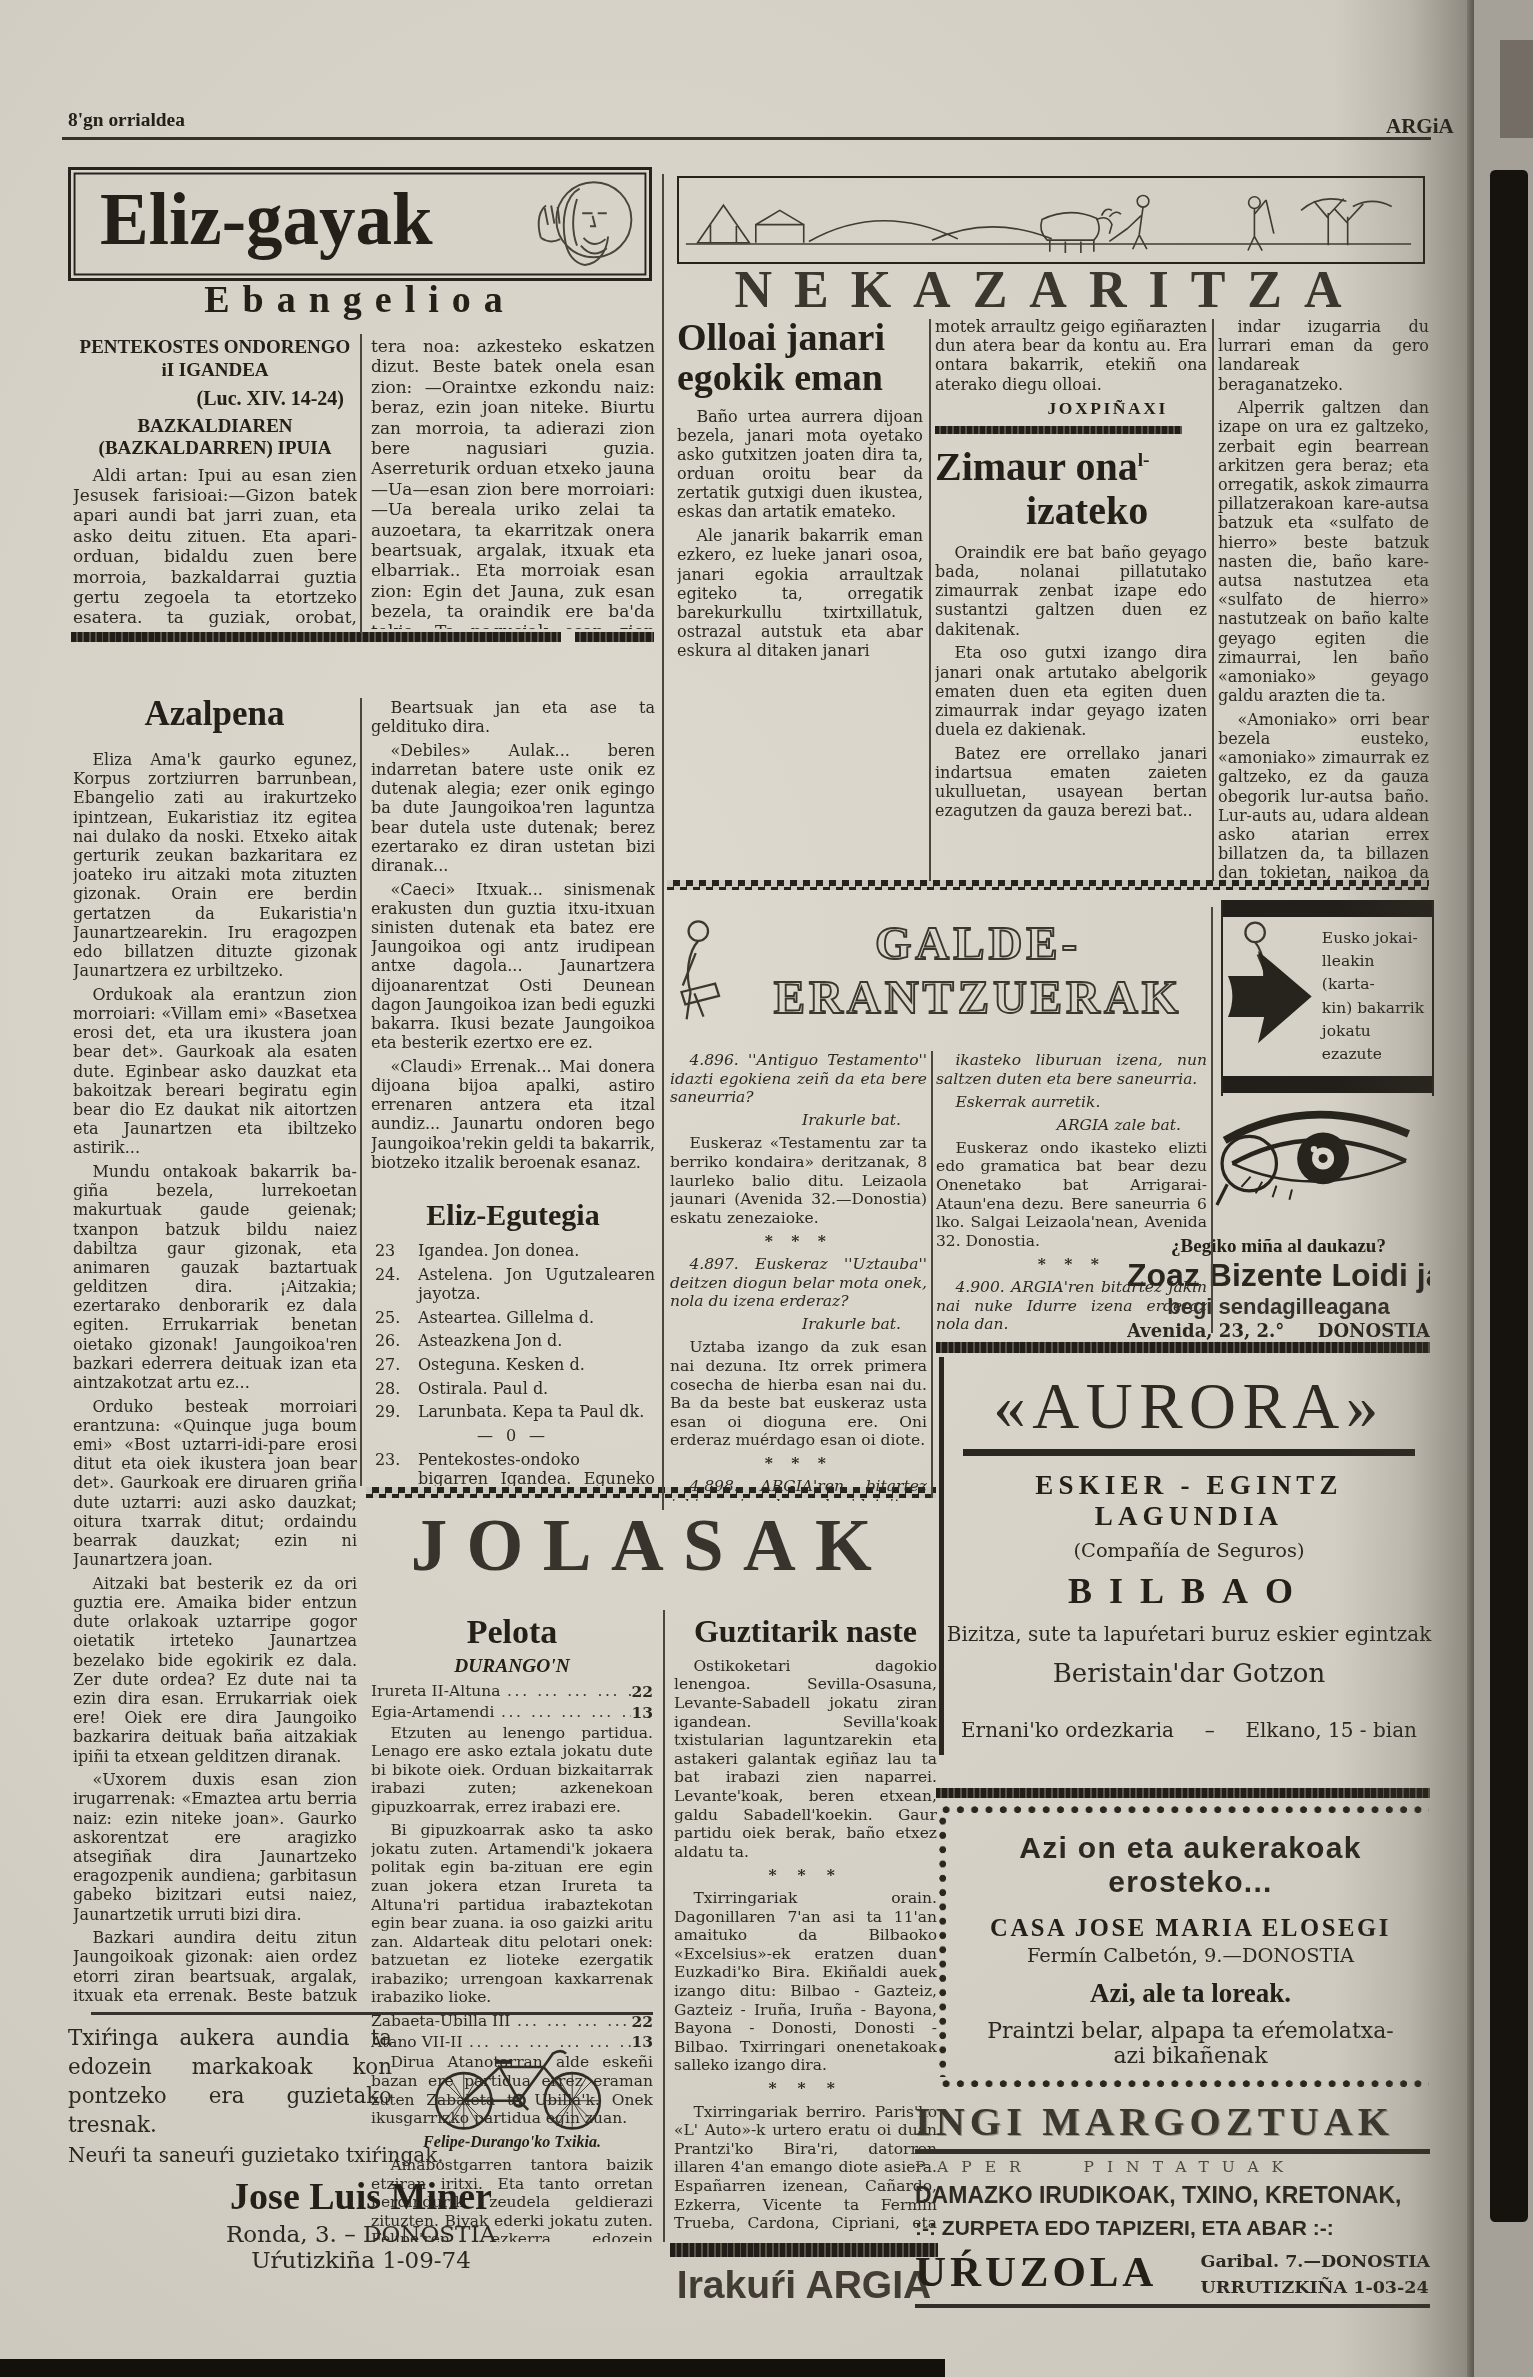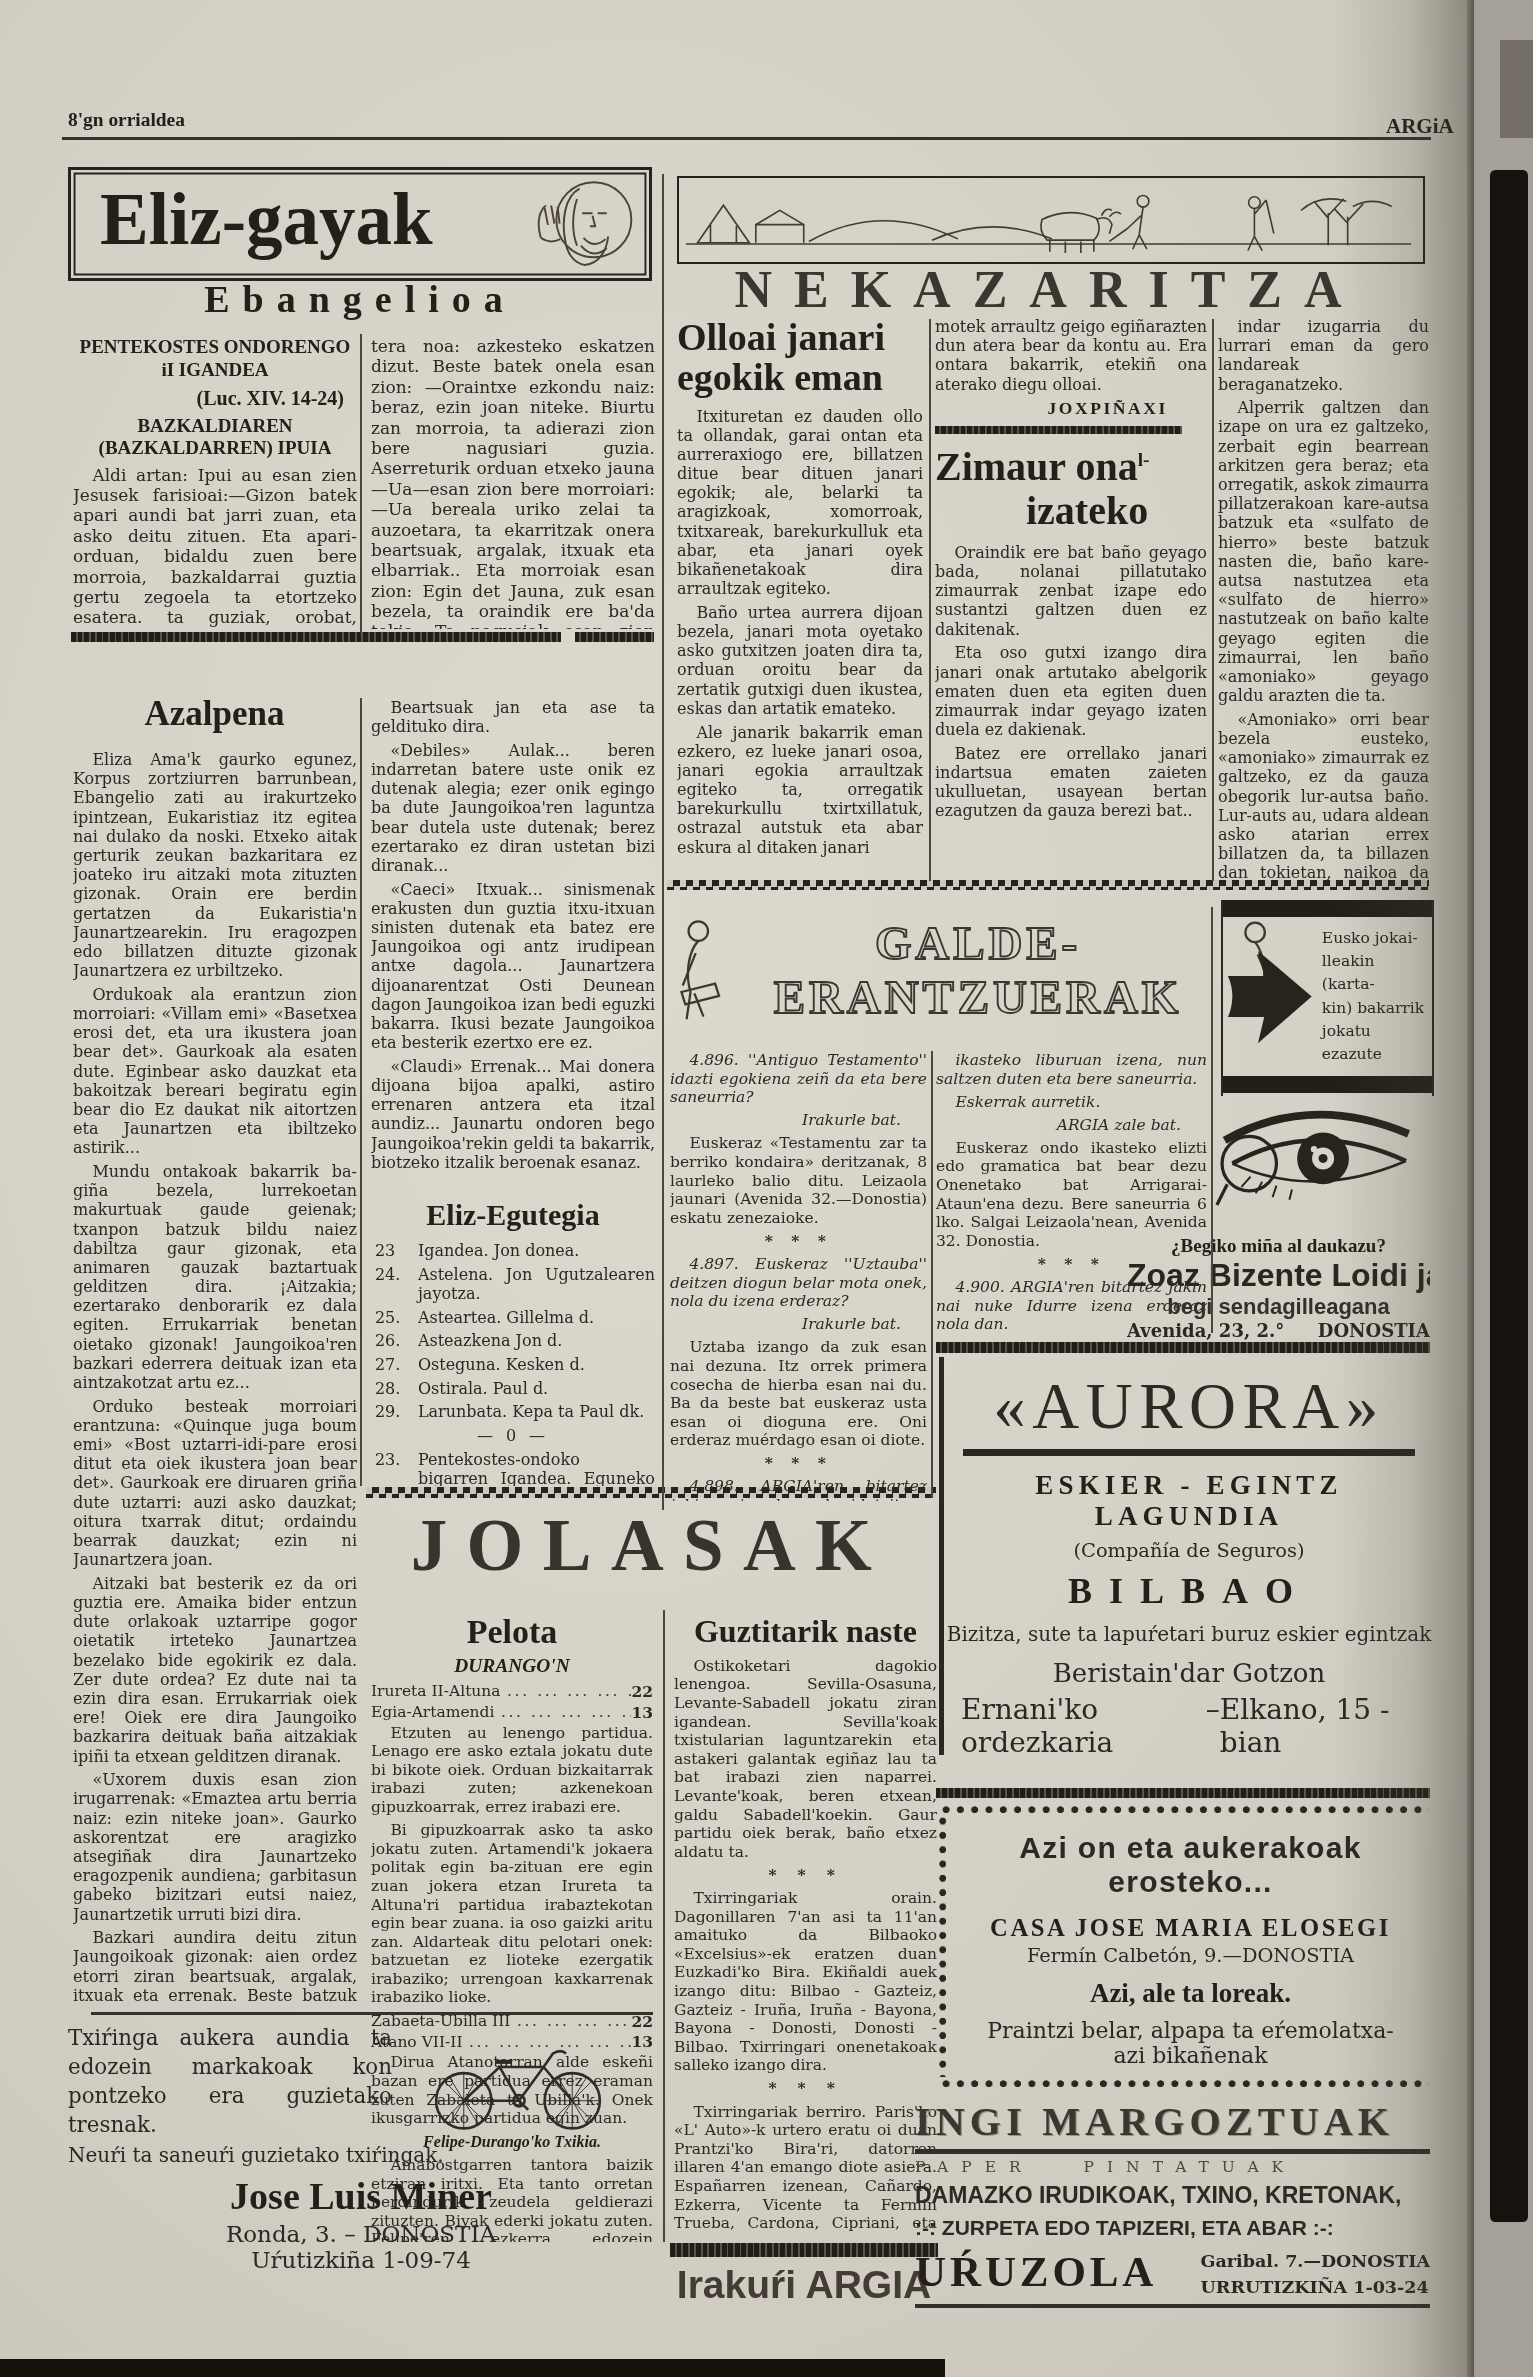--- a/index.html
+++ b/index.html
@@ -220,21 +220,20 @@
   </svg>
 </div>
 <div class="blk hl ctr" style="left:677px;top:260px;width:744px;font-size:52px;letter-spacing:22px;color:#3b362e">NEKAZARITZA</div>
 
 <div class="col" style="left:677px;top:317px;width:246px;height:565px;font-size:16px">
   <div class="hl" style="font-size:38px;line-height:1.06;margin-bottom:9px">
     <div>Olloai janari</div>
     <div>egokik eman</div>
   </div>
   <div>
-        <p>Itxituretan ez dauden ollo ta ollandak, garai ontan eta aurreraxiogo ere, billatzen ditue bear dituen janari egokik; ale, belarki ta aragizkoak, xomorroak, txitxareak, barekurkulluk eta abar, eta janari oyek bikañenetakoak dira arraultzak egiteko.</p>
         <p>Baño urtea aurrera dijoan bezela, janari mota oyetako asko gutxitzen joaten dira ta, orduan oroitu bear da zertatik gutxigi duen ikustea, eskas dan artatik emateko.</p>
         <p>Ale janarik bakarrik eman ezkero, ez lueke janari osoa, janari egokia arraultzak egiteko ta, orregatik barekurkullu txirtxillatuk, ostrazal autstuk eta abar eskura al ditaken janari</p>
       </div>
 </div>
 
 <div class="col" style="left:935px;top:317px;width:272px;height:565px;font-size:16px">
   <p class="ni">motek arraultz geigo egiñarazten dun atera bear da kontu au. Era ontara bakarrik, etekiñ ona aterako diegu olloai.</p>
   <p class="ni hl" style="text-align:right;padding-right:39px;letter-spacing:2.6px;font-size:17.5px">JOXPIÑAXI</p>
   <div class="texbar" style="height:8.4px;width:247px;margin:6.5px 0 10.4px"></div>
   <div class="hl" style="font-size:40px;line-height:1.1;margin-bottom:10.4px">
@@ -340,21 +339,21 @@
 
 <div class="hr texbar" style="left:936px;top:1342px;width:494px;height:11px"></div>
 <div class="blk" style="left:939px;top:1357px;width:490px;height:398px;border-left:5.8px solid #2a2620;overflow:hidden">
   <div class="ctr" style="font-family:'Liberation Serif',serif;font-size:65px;letter-spacing:6.5px;color:#2e2a23;margin-top:11.7px">«AURORA»</div>
   <div style="height:7.1px;background:#2a2620;margin:5.2px 19.4px 14.3px"></div>
   <div class="ctr hl" style="font-size:27px;letter-spacing:5.2px">ESKIER - EGINTZ  LAGUNDIA</div>
   <div class="ctr" style="font-size:19.4px;margin-top:6.5px">(Compañía de Seguros)</div>
   <div class="ctr hl" style="font-size:36px;letter-spacing:17px;margin-top:7.8px">BILBAO</div>
   <div class="ctr" style="font-size:20px;margin-top:10.4px">Bizitza, sute ta lapuŕetari buruz eskier egintzak</div>
   <div class="ctr" style="font-size:26px;margin-top:11.7px">Beristain'dar Gotzon</div>
-  <div style="display:flex;justify-content:space-between;font-size:28px;margin:5px 17px 0">
+  <div style="display:flex;justify-content:space-between;font-size:20px;margin:30px 17px 0">
     <span>Ernani'ko ordezkaria</span>
     <span>–</span>
     <span>Elkano, 15 - bian</span>
   </div>
 </div>
 
 <div class="hr texbar" style="left:936px;top:1788px;width:494px;height:9.7px"></div>
 <div class="blk" style="left:939px;top:1806px;width:490px;height:282px;overflow:hidden">
   <div class="wavy-h" style="width:100%"></div>
   <div class="wavy-v" style="position:absolute;left:0;top:8.4px;height:263px"></div>

